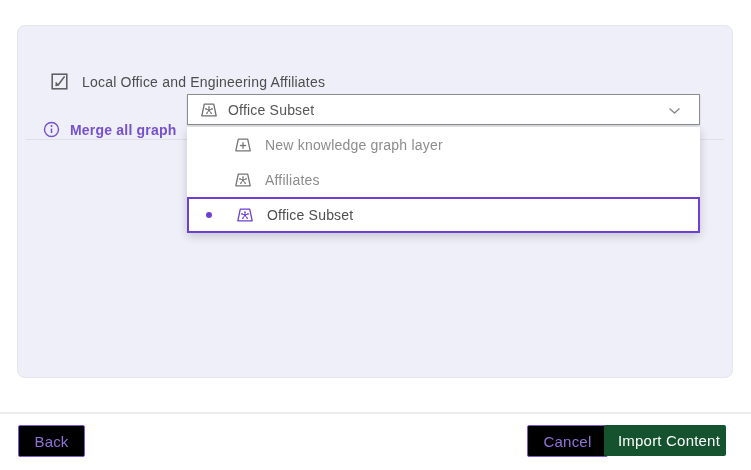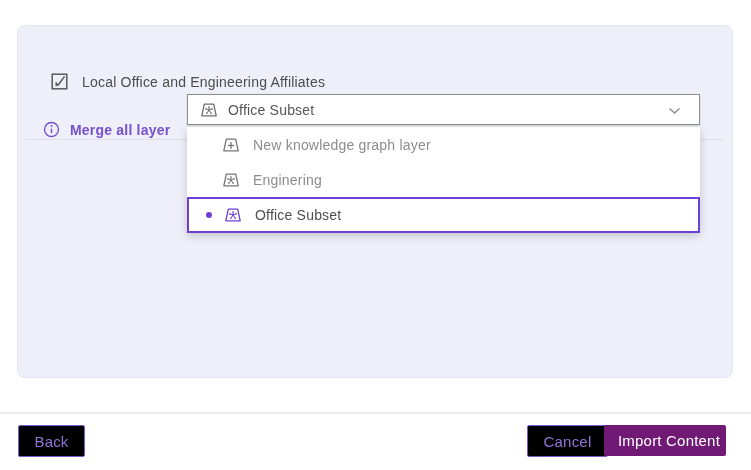--- a/index.html
+++ b/index.html
@@ -34,21 +34,21 @@
     position:absolute; left:8px; right:8px; top:113px; height:1px; background:#e0e0e4;
   }
 
   .menu {
     position:absolute; left:187px; top:127px; width:513px; height:106px;
     background:#ffffff; z-index:5;
     box-shadow:0 3px 9px rgba(0,0,0,0.18);
   }
   .menu-item {
     position:relative; height:35px; display:flex; align-items:center;
-    padding-left:35px; gap:13px; color:#757575; cursor:pointer;
+    padding-left:47px; gap:13px; color:#757575; cursor:pointer;
   }
   .menu-item .lbl { font-size:14px; color:#8c8c8c; letter-spacing:0.2px; }
   .menu-item.selected { border:2px solid #6d3fd4; color:#6d3fd4; height:36px; }
   .menu-item.selected .lbl { color:#4f4f4f; }
   .bullet {
     position:absolute; left:17px; top:50%; margin-top:-3px;
     width:6px; height:6px; border-radius:50%; background:#6d3fd4;
   }
 
   .footer-divider {
@@ -59,21 +59,21 @@
     position:absolute; top:425px; height:32px; display:flex; align-items:center;
     justify-content:center; font-size:15px; cursor:pointer; letter-spacing:0.2px;
     border-radius:2px;
   }
   .btn-outline {
     background:#000000; border:1px solid #7b59d1; color:#8e74d9;
   }
   .btn-back   { left:18px;  width:67px;  }
   .btn-cancel { left:527px; width:81px;  }
   .btn-import {
-    left:604px; width:122px; height:31px; background:#701a75; color:#ffffff; border:none;padding-left:8px;
+    left:604px; width:122px; height:31px; background:#14532d; color:#ffffff; border:none;padding-left:8px;
   }
 
   .icon { display:inline-flex; flex:0 0 auto; }
 </style>
 </head>
 <body>
 
 <div class="panel">
 
   <div class="row-layer">
@@ -88,21 +88,21 @@
   </div>
 
   <div class="row-merge">
     <span class="icon">
       <svg width="17" height="17" viewBox="0 0 17 17">
         <circle cx="8.5" cy="8.5" r="7" fill="none" stroke="#7550cf" stroke-width="1.4"></circle>
         <line x1="8.5" y1="7.6" x2="8.5" y2="12" stroke="#7550cf" stroke-width="1.5"></line>
         <circle cx="8.5" cy="5.1" r="1" fill="#7550cf"></circle>
       </svg>
     </span>
-    <span class="merge-label">Merge all layer</span>
+    <span class="merge-label">Merge all graph</span>
   </div>
 
   <div class="panel-divider"></div>
 </div>
 
 <div class="select-box">
   <span class="icon" style="color:#6e6e6e">
     <svg width="18" height="18" viewBox="0 0 18 18">
       <path d="M4.3 3.2 L13.7 3.2 L16.2 14.8 L1.8 14.8 Z" fill="none" stroke="currentColor" stroke-width="1.3" stroke-linejoin="round"></path>
       <g stroke="currentColor" stroke-width="1">
@@ -153,21 +153,21 @@
           <line x1="9" y1="9.2" x2="5.9" y2="7.9"></line>
         </g>
         <circle cx="9" cy="9.2" r="1" fill="currentColor"></circle>
         <circle cx="9" cy="6" r=".8" fill="currentColor"></circle>
           <circle cx="12.1" cy="7.9" r=".8" fill="currentColor"></circle>
         <circle cx="11.2" cy="12.2" r=".8" fill="currentColor"></circle>
           <circle cx="6.8" cy="12.2" r=".8" fill="currentColor"></circle>
         <circle cx="5.9" cy="7.9" r=".8" fill="currentColor"></circle>
       </svg>
     </span>
-    <span class="lbl">Enginering</span>
+    <span class="lbl">Affiliates</span>
   </div>
 
   <div class="menu-item selected">
     <span class="bullet"></span>
     <span class="icon">
       <svg width="18" height="18" viewBox="0 0 18 18">
         <path d="M4.3 3.2 L13.7 3.2 L16.2 14.8 L1.8 14.8 Z" fill="none" stroke="currentColor" stroke-width="1.3" stroke-linejoin="round"></path>
         <g stroke="currentColor" stroke-width="1">
           <line x1="9" y1="9.2" x2="9" y2="6"></line>
             <line x1="9" y1="9.2" x2="12.1" y2="7.9"></line>

